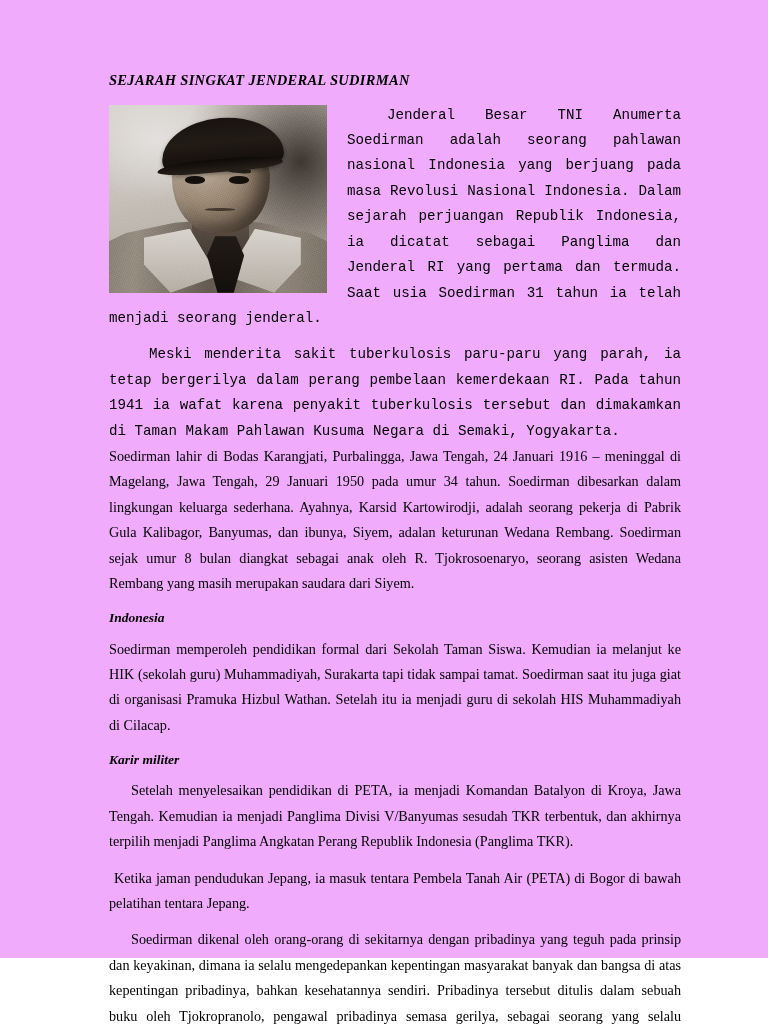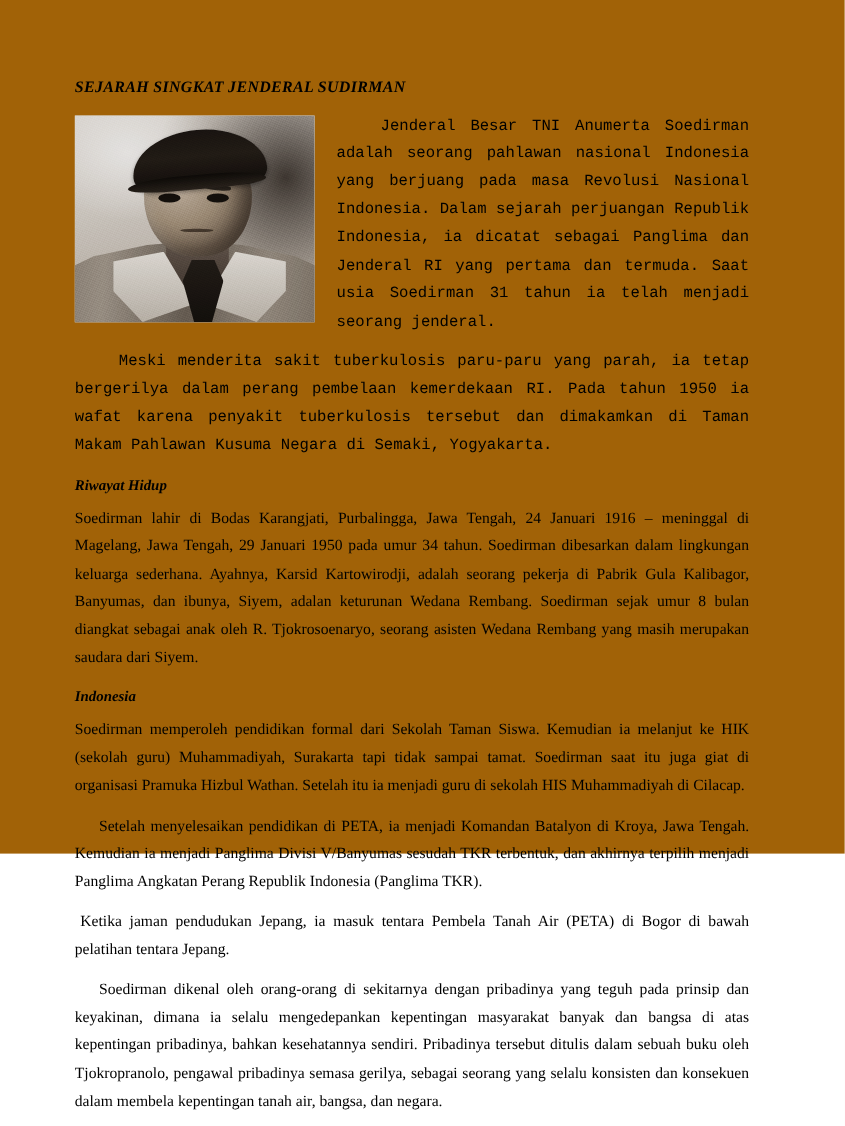--- a/index.html
+++ b/index.html
@@ -10,24 +10,24 @@
   body {
     width: 768px;
     height: 1024px;
     overflow: hidden;
     font-family: "Liberation Serif", "DejaVu Serif", serif;
     color: #000000;
   }
   .page {
     position: relative;
     width: 768px;
-    height: 776px;
-    background: #a16207;
+    height: 958px;
+    background: #f0abfc;
     box-sizing: border-box;
-    padding: 72px 87px 0 68px;
+    padding: 72px 87px 0 109px;
   }
   .doc-title {
     font-size: 14.5px;
     font-weight: bold;
     font-style: italic;
     letter-spacing: 0.3px;
     margin: 0 0 14px 0;
     line-height: 1.15;
   }
   .section-heading {
@@ -225,27 +225,27 @@
       <span class="eye-l"></span>
       <span class="eye-r"></span>
       <span class="mouth"></span>
       <span class="cap"></span>
       <span class="cap-brim"></span>
       <span class="tone"></span>
       <span class="grain"></span>
     </figure>
 
     <p class="body-text indent-large">Jenderal Besar TNI Anumerta Soedirman adalah seorang pahlawan nasional Indonesia yang berjuang pada masa Revolusi Nasional Indonesia. Dalam sejarah perjuangan Republik Indonesia, ia dicatat sebagai Panglima dan Jenderal RI yang pertama dan termuda. Saat usia Soedirman 31 tahun ia telah menjadi seorang jenderal.</p>
-    <p class="body-text indent-large">Meski menderita sakit tuberkulosis paru-paru yang parah, ia tetap bergerilya dalam perang pembelaan kemerdekaan RI. Pada tahun 1950 ia wafat karena penyakit tuberkulosis tersebut dan dimakamkan di Taman Makam Pahlawan Kusuma Negara di Semaki, Yogyakarta.</p>
+    <p class="body-text indent-large">Meski menderita sakit tuberkulosis paru-paru yang parah, ia tetap bergerilya dalam perang pembelaan kemerdekaan RI. Pada tahun 1941 ia wafat karena penyakit tuberkulosis tersebut dan dimakamkan di Taman Makam Pahlawan Kusuma Negara di Semaki, Yogyakarta.</p>
 
   </div>
 
-  <h2 class="section-heading">Riwayat Hidup</h2>
   <p class="body-text">Soedirman lahir di Bodas Karangjati, Purbalingga, Jawa Tengah, 24 Januari 1916 – meninggal di Magelang, Jawa Tengah, 29 Januari 1950 pada umur 34 tahun. Soedirman dibesarkan dalam lingkungan keluarga sederhana. Ayahnya, Karsid Kartowirodji, adalah seorang pekerja di Pabrik Gula Kalibagor, Banyumas, dan ibunya, Siyem, adalan keturunan Wedana Rembang. Soedirman sejak umur 8 bulan diangkat sebagai anak oleh R. Tjokrosoenaryo, seorang asisten Wedana Rembang yang masih merupakan saudara dari Siyem.</p>
 
   <h2 class="section-heading">Indonesia</h2>
   <p class="body-text">Soedirman memperoleh pendidikan formal dari Sekolah Taman Siswa. Kemudian ia melanjut ke HIK (sekolah guru) Muhammadiyah, Surakarta tapi tidak sampai tamat. Soedirman saat itu juga giat di organisasi Pramuka Hizbul Wathan. Setelah itu ia menjadi guru di sekolah HIS Muhammadiyah di Cilacap.</p>
 
+  <h2 class="section-heading">Karir militer</h2>
   <p class="body-text indent-small">Setelah menyelesaikan pendidikan di PETA, ia menjadi Komandan Batalyon di Kroya, Jawa Tengah. Kemudian ia menjadi Panglima Divisi V/Banyumas sesudah TKR terbentuk, dan akhirnya terpilih menjadi Panglima Angkatan Perang Republik Indonesia (Panglima TKR).</p>
   <p class="body-text indent-tiny">Ketika jaman pendudukan Jepang, ia masuk tentara Pembela Tanah Air (PETA) di Bogor di bawah pelatihan tentara Jepang.</p>
   <p class="body-text indent-small">Soedirman dikenal oleh orang-orang di sekitarnya dengan pribadinya yang teguh pada prinsip dan keyakinan, dimana ia selalu mengedepankan kepentingan masyarakat banyak dan bangsa di atas kepentingan pribadinya, bahkan kesehatannya sendiri. Pribadinya tersebut ditulis dalam sebuah buku oleh Tjokropranolo, pengawal pribadinya semasa gerilya, sebagai seorang yang selalu konsisten dan konsekuen dalam membela kepentingan tanah air, bangsa, dan negara.</p>
 
 </div>
 
 </body></html>

